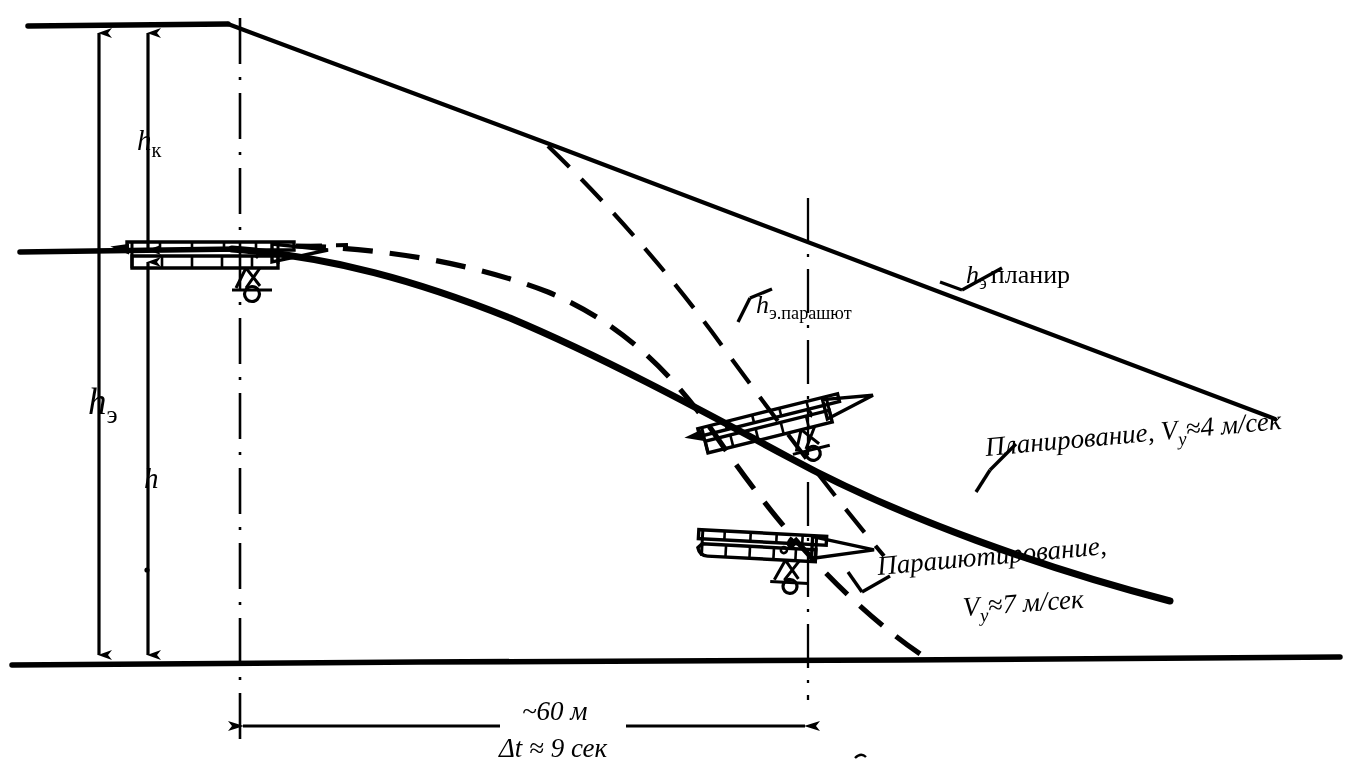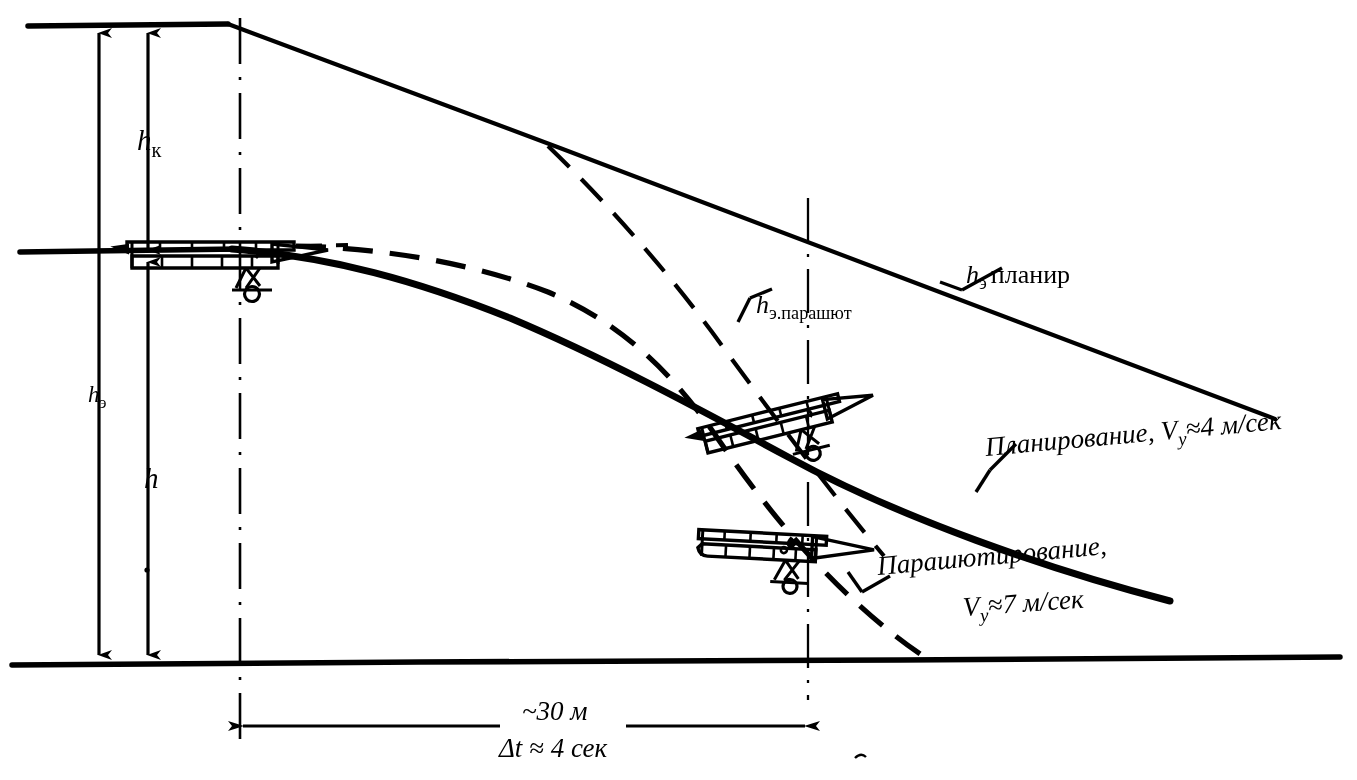--- a/index.html
+++ b/index.html
@@ -38,21 +38,21 @@
   }
   .upright-serif {
     font-family: "Liberation Serif", serif;
     font-style: normal;
   }
   .sub {
     font-size: 0.7em;
     position: relative;
     top: 0.35em;
   }
-  .label-h-e     { left: 88px;  top: 383px; font-size: 23px; text-align: right; }
+  .label-h-e     { left: 88px;  top: 383px; font-size: 37px; text-align: right; }
   .label-h-k     { left: 137px; top: 126px; font-size: 29px; }
   .label-h-plain { left: 144px; top: 464px; font-size: 29px; }
   .label-he-planir {
     left: 966px; top: 262px; font-size: 26px;
   }
   .label-he-parashyut {
     left: 756px; top: 292px; font-size: 26px;
   }
   .label-planirovanie {
     left: 984px; top: 434px; font-size: 27px;
@@ -258,20 +258,20 @@
 
   <div class="lbl italic-serif label-parashyutirovanie">
     <span>Парашютирование,</span>
   </div>
 
   <div class="lbl italic-serif label-parashyutirovanie-v">
     <span>V</span><span class="sub">y</span><span>≈7 м/сек</span>
   </div>
 
   <div class="lbl italic-serif label-dist">
-    <span>~30 м</span>
+    <span>~60 м</span>
   </div>
 
   <div class="lbl italic-serif label-dt">
-    <span>Δt ≈ 4 сек</span>
+    <span>Δt ≈ 9 сек</span>
   </div>
 
 </div>
 
 </body></html>

